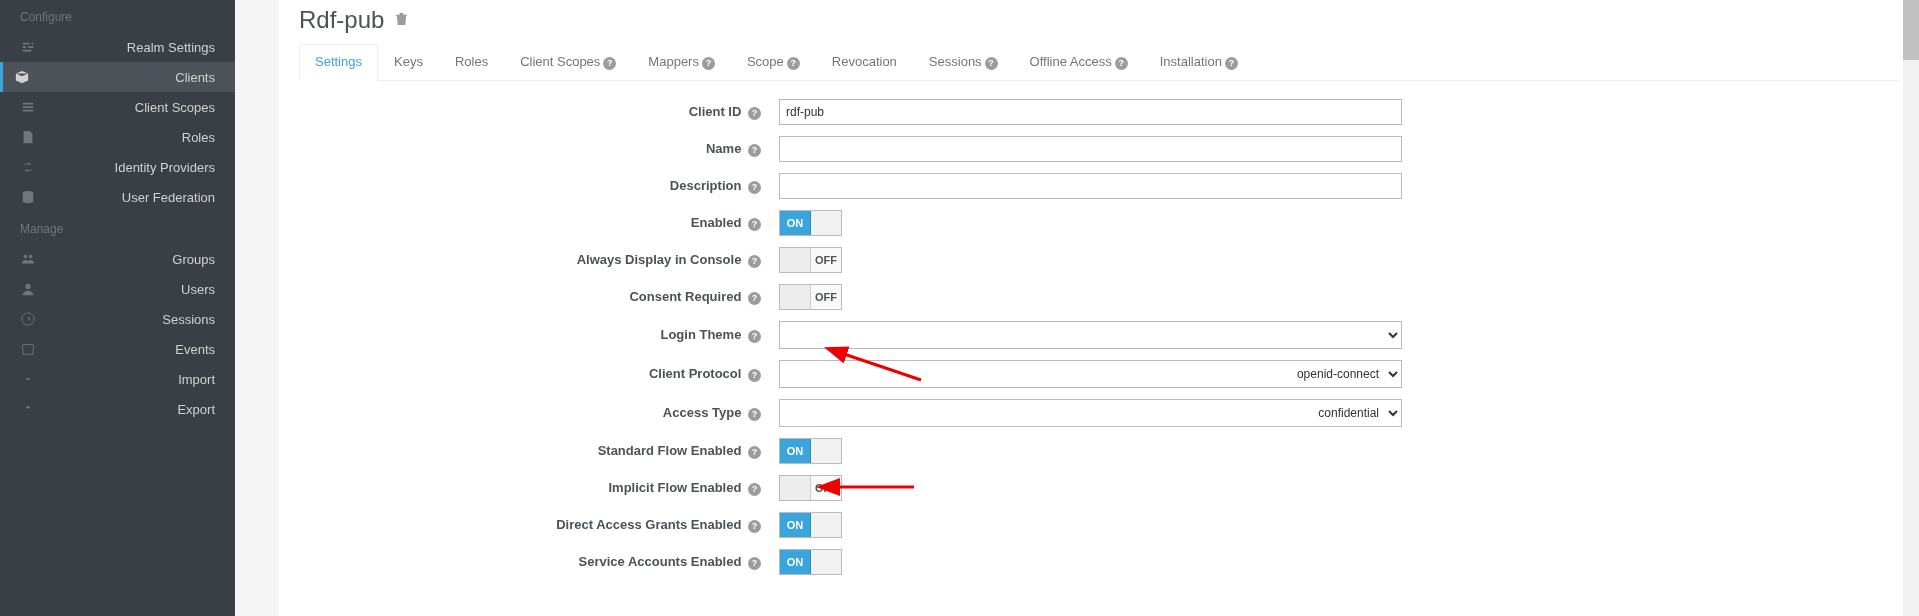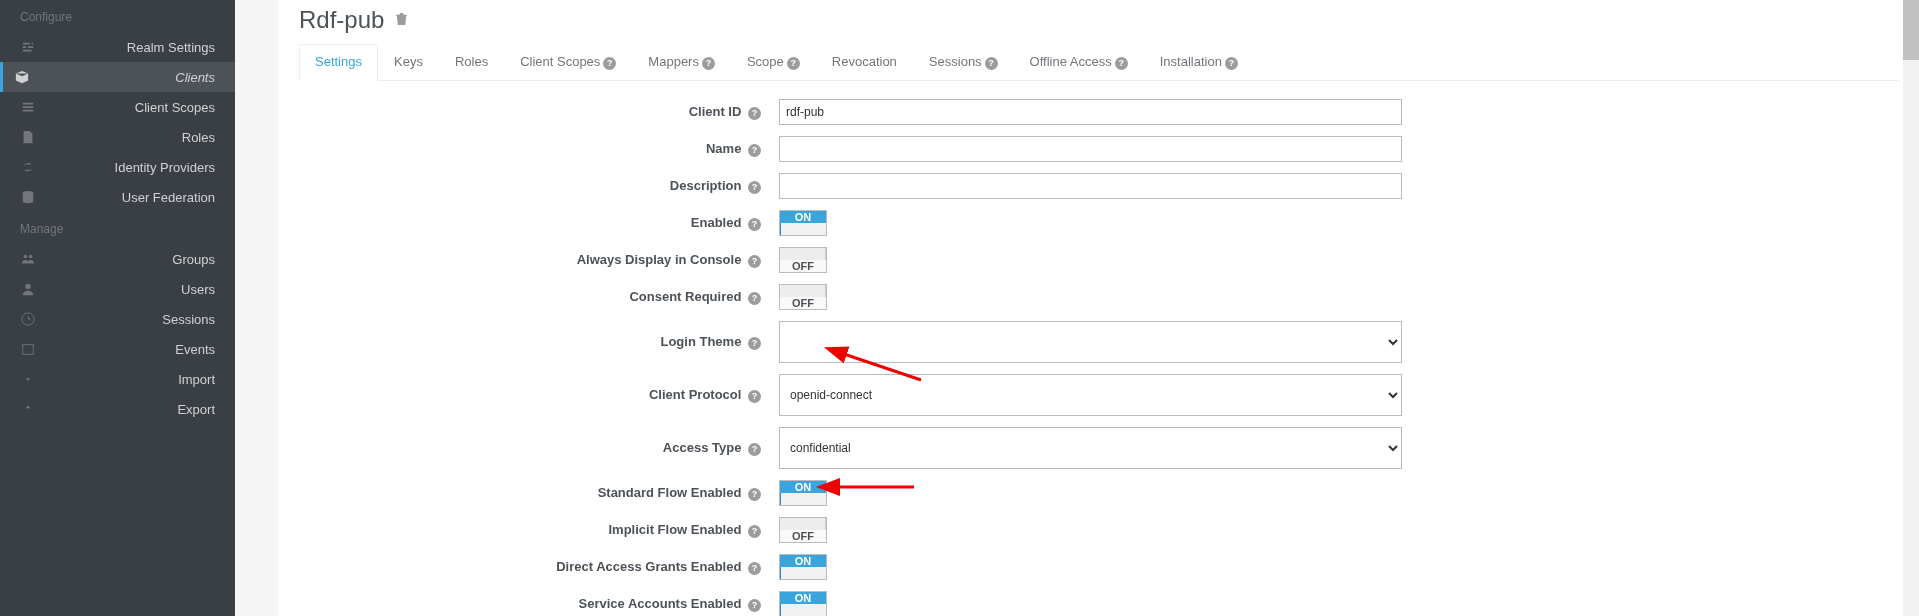--- a/index.html
+++ b/index.html
@@ -3,21 +3,21 @@
   <meta charset="utf-8">
   <style>
     * { box-sizing: border-box; margin: 0; padding: 0; }
     body { font-family: "Helvetica Neue", Helvetica, Arial, sans-serif; font-size: 13px; color: #4d5258; background: #f5f5f5; }
     .app { display: flex; min-height: 616px; }
     
     
     .sidebar { width: 235px; background: #393f44; color: #d1d1d1; flex-shrink: 0; }
     .section-header { padding: 10px 20px 8px; color: #72767b; font-size: 12px; font-weight: 400; }
     .nav-item { display: flex; align-items: center; padding: 7px 20px; color: #d1d1d1; cursor: pointer; font-size: 13px; justify-content: space-between; }
-    .nav-item.active { background: #4d5258; border-left: 3px solid #39a5dc; padding-left: 11px; font-style: italic; }
+    .nav-item.active { background: #4d5258; border-left: 3px solid #39a5dc; padding-left: 11px; }
     .nav-item .icon { width: 16px; height: 16px; margin-right: 12px; display: inline-flex; align-items: center; justify-content: center; }
     .icon svg { fill: #72767b; width: 14px; height: 14px; }
     .nav-item.active .icon svg, .nav-item:hover .icon svg { fill: #d1d1d1; }
     
     
     .main { flex: 1; background: #fff; padding: 0 20px 20px; overflow-y: auto; position: relative; margin-left: 44px; }
     .page-title-row { display: flex; align-items: center; margin: 6px 0 10px; }
     .page-title { font-size: 24px; font-weight: 300; color: #4d5258; margin-right: 10px; }
     .trash-icon { color: #9c9c9c; cursor: pointer; font-size: 16px; }
     
@@ -29,24 +29,24 @@
     
     
     .form { padding-top: 18px; max-width: 1119px;}
     .form-row { display: flex; align-items: center; margin-bottom: 11px; }
     .form-label { width: 480px; text-align: right; padding-right: 18px; color: #4d5258; font-size: 13px; font-weight: 600; }
     .form-control-wrap { flex: 0 0 625px; }
     input.text-input, select.select-input {
       width: 623px; height: 26px; padding: 2px 6px;
       border: 1px solid #bbb; color: #333; font-size: 12px; background:#fff;
     }
-    select.select-input { height: 42px; appearance: auto; }
-    
-    
-    .toggle { display: flex; width: 48px; height: 26px; border:1px solid #bbb; cursor:pointer;flex-direction:column; }
+    select.select-input { height: 28px; appearance: auto; text-align: right; }
+    
+    
+    .toggle { display: flex; width: 63px; height: 26px; border:1px solid #bbb; cursor:pointer; }
     .toggle .half { flex:1; display:flex; align-items:center; justify-content:center; font-size:11px; font-weight:600;}
     .toggle.on .half.left { background:#39a5dc; color:#fff; }
     .toggle.on .half.right { background:#f1f1f1; }
     .toggle.off .half.left { background:#ededed; }
     .toggle.off .half.right { background:#f9f9f9; color:#4d5258; }
     .toggle.off .half.left { border-right: 1px solid #ccc; }
     .toggle.on .half.right { border-left:1px solid #2d8fc1; }
     
     
     .arrow { position: absolute; pointer-events: none; }

